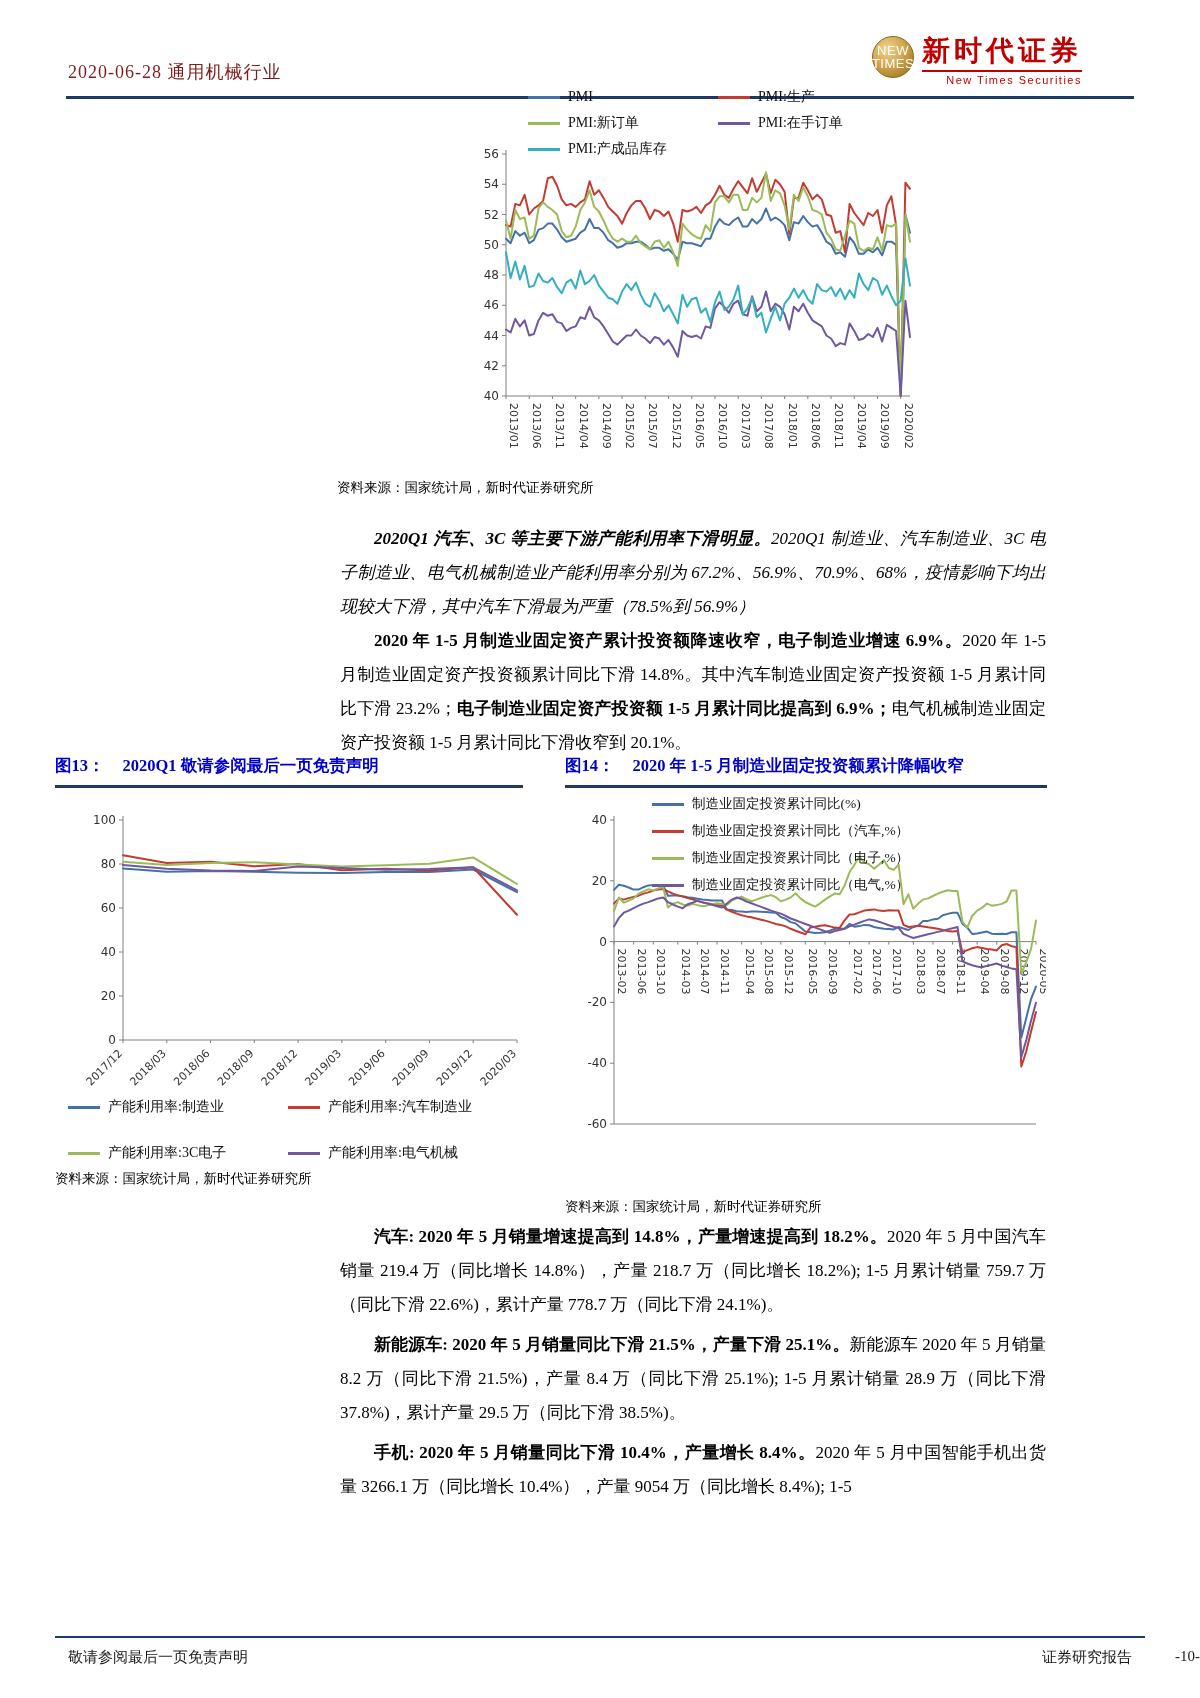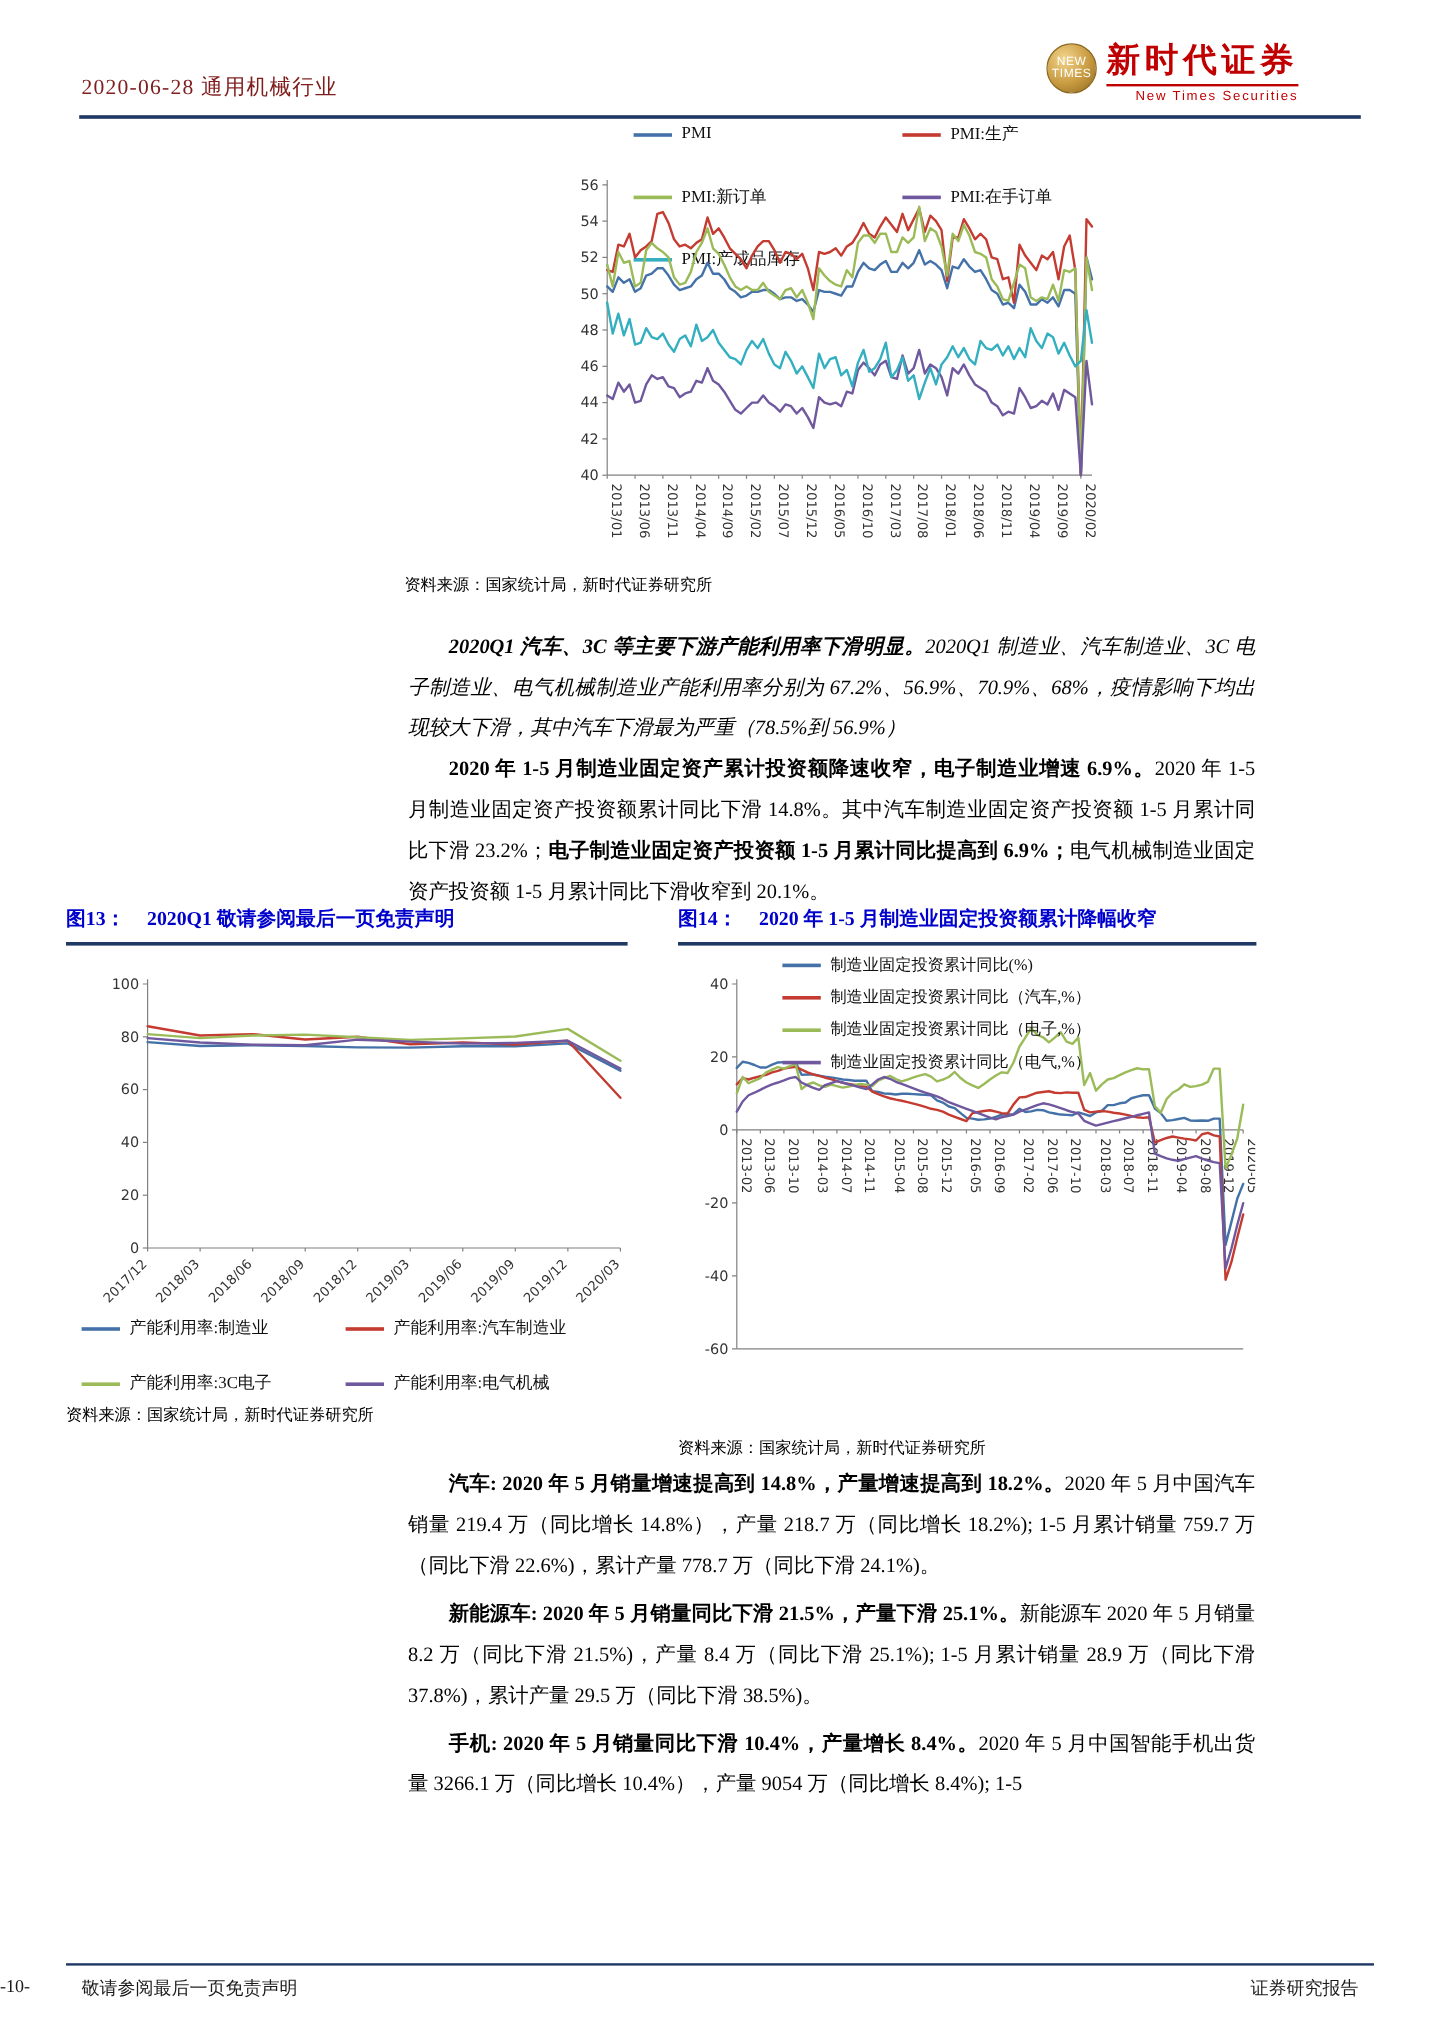--- a/index.html
+++ b/index.html
@@ -8,33 +8,33 @@
         font-family:"Liberation Serif",serif;color:#000;overflow:hidden;}
   .abs{position:absolute;}
 
   
   .hdr-left{left:68px;top:60px;font-size:18px;letter-spacing:1px;color:#7f1d1d;}
   .brand{left:872px;top:36px;display:flex;align-items:flex-start;gap:8px;}
   .emblem{width:42px;height:42px;border-radius:50%;
           background:radial-gradient(circle at 35% 30%, #f2d48c, #c89a40 55%, #8a6820);
           border:1px solid #8a6820;display:flex;flex-direction:column;align-items:center;justify-content:center;
           color:#fff;font-family:"Liberation Sans",sans-serif;line-height:1;}
-  .emblem span{font-size:10px;letter-spacing:0.5px;}
+  .emblem span{font-size:13px;letter-spacing:0.5px;}
   .brand-col{display:flex;flex-direction:column;justify-content:space-between;}
   .brand-name{font-size:28px;font-weight:bold;color:#c00000;letter-spacing:4px;line-height:1.1;}
   .brand-tag{font-size:11px;color:#c00000;border-top:2px solid #c00000;margin-top:3px;padding-top:2px;
              letter-spacing:1.5px;font-family:"Liberation Sans",sans-serif;text-align:right;}
   .rule{background:#1f3864;}
   .rule-top{left:66px;top:96px;width:1068px;height:3px;}
   .rule-bottom{left:55px;top:1636px;width:1090px;height:2px;}
 
   
   svg{font-family:"DejaVu Sans",sans-serif;}
   .legend{display:grid;font-size:14px;color:#111;}
-  .legend-pmi{left:528px;top:103px;width:370px;grid-template-columns:190px 180px;row-gap:8px;gap:34px;}
+  .legend-pmi{left:528px;top:88px;width:370px;grid-template-columns:190px 180px;row-gap:8px;}
   .legend-cap{left:68px;top:1098px;width:460px;grid-template-columns:220px 240px;row-gap:28px;}
   .legend-fai{left:652px;top:795px;grid-template-columns:1fr;row-gap:9px;font-size:13.5px;}
   .lg-item{display:flex;align-items:center;white-space:nowrap;}
   .lg-line{display:inline-block;width:32px;height:3px;margin-right:8px;flex:0 0 auto;}
 
   .src{font-size:13.5px;color:#000;}
   .src-pmi{left:337px;top:479px;}
   .src-13{left:55px;top:1170px;}
   .src-14{left:565px;top:1198px;}
 
@@ -46,21 +46,21 @@
 
   .para{width:706px;font-size:17px;line-height:34px;text-align:justify;text-indent:2em;}
   .p1{left:340px;top:522px;font-style:italic;}
   .p2{left:340px;top:624px;}
   .p3{left:340px;top:1220px;}
   .p4{left:340px;top:1328px;}
   .p5{left:340px;top:1436px;}
 
   .ftr{top:1648px;font-size:15px;color:#1a1a1a;}
   .ftr-left{left:68px;}
-  .ftr-center{left:0;right:0;text-align:left;}
+  .ftr-center{left:0;right:0;text-align:right;}
   .ftr-right{right:68px;}
 </style>
 </head>
 <body>
 
 <div class="page">
 
   <div class="abs hdr-left">2020-06-28 通用机械行业</div>
   <div class="abs brand">
     <div class="emblem">

